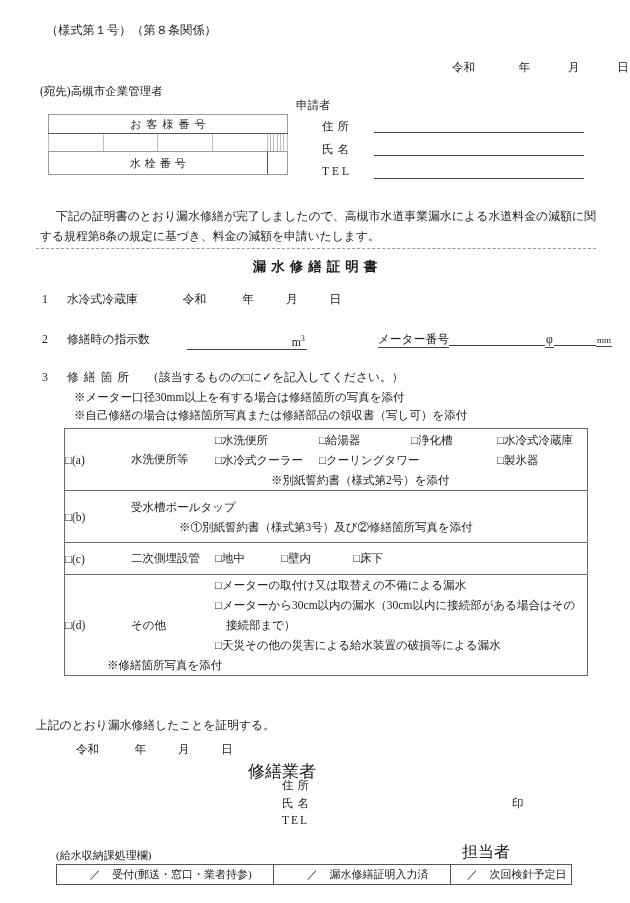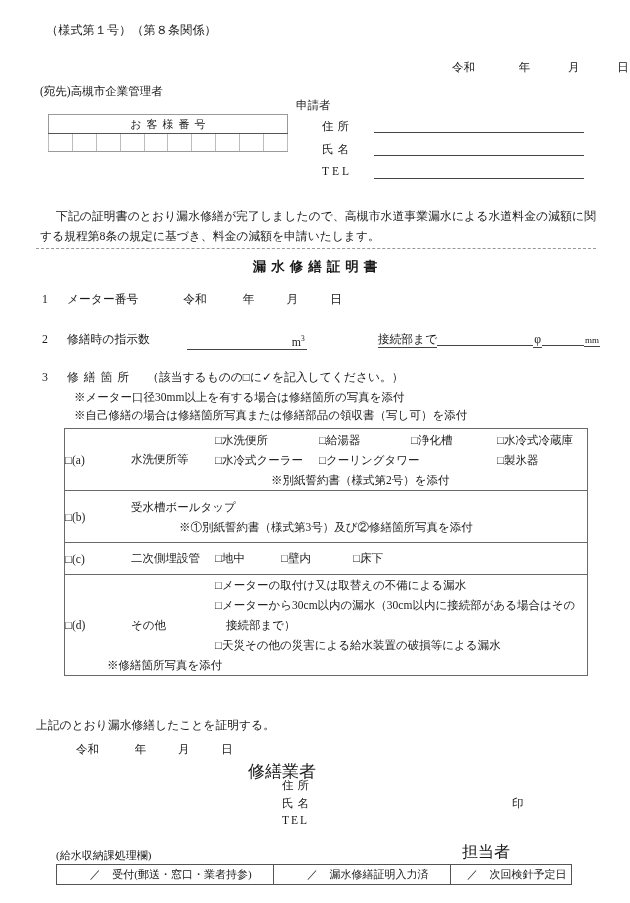--- a/index.html
+++ b/index.html
@@ -188,20 +188,24 @@
       <td class="digit"></td>
       <td class="digit"></td>
       <td class="digit"></td>
       <td class="digit"></td>
       <td class="digit grp"></td>
       <td class="digit"></td>
       <td class="digit"></td>
       <td class="digit"></td>
       <td class="digit grp"></td>
       <td class="digit"></td>
+    </tr>
+    <tr>
+      <td class="rowlbl" colspan="4">水栓番号</td>
+      <td class="rowval" colspan="6"></td>
     </tr>
   </tbody>
     </table>
 
   <div class="abs applicant">
     <div style="height:21px">申請者</div>
     <div class="ap-row">
       <span class="ap-lbl">住所</span>
       <span class="ap-line"></span>
     </div>
@@ -217,37 +221,37 @@
 
   <div class="abs para">
     <span class="ind">下記の証明書のとおり漏水修繕が完了しましたので、高槻市水道事業漏水による水道料金の減額に関する規程第8条の規定に基づき、料金の減額を申請いたします。</span>
   </div>
 
   <div class="abs dashline"></div>
   <div class="abs subtitle">漏水修繕証明書</div>
 
   <div class="abs item n1">
     <span class="no">1</span>
-    <span class="lbl">メーター番号</span>
+    <span class="lbl">水冷式冷蔵庫</span>
     <span class="dt">
       <span>令和</span>
       <span style="width:30px"></span>
       <span>年</span>
       <span style="width:26px"></span>
       <span>月</span>
       <span style="width:26px"></span>
       <span>日</span>
     </span>
   </div>
 
   <div class="abs item n2">
     <span class="no">2</span>
     <span class="lbl">修繕時の指示数</span>
     <span class="u1"><span>m</span><sup>3</sup></span>
-    <span class="mlbl">接続部まで</span><span class="u2"></span><span class="phi">φ</span><span class="u3"></span><span class="mmu">mm</span>
+    <span class="mlbl">メーター番号</span><span class="u2"></span><span class="phi">φ</span><span class="u3"></span><span class="mmu">mm</span>
   </div>
 
   <div class="abs item n3">
     <span class="no">3</span>
     <span class="lbl">修繕箇所</span>
     <span class="paren">（該当するものの□に✓を記入してください。）</span>
   </div>
   <div class="abs note note1">※メーター口径30mm以上を有する場合は修繕箇所の写真を添付</div>
   <div class="abs note note2">※自己修繕の場合は修繕箇所写真または修繕部品の領収書（写し可）を添付</div>
 

